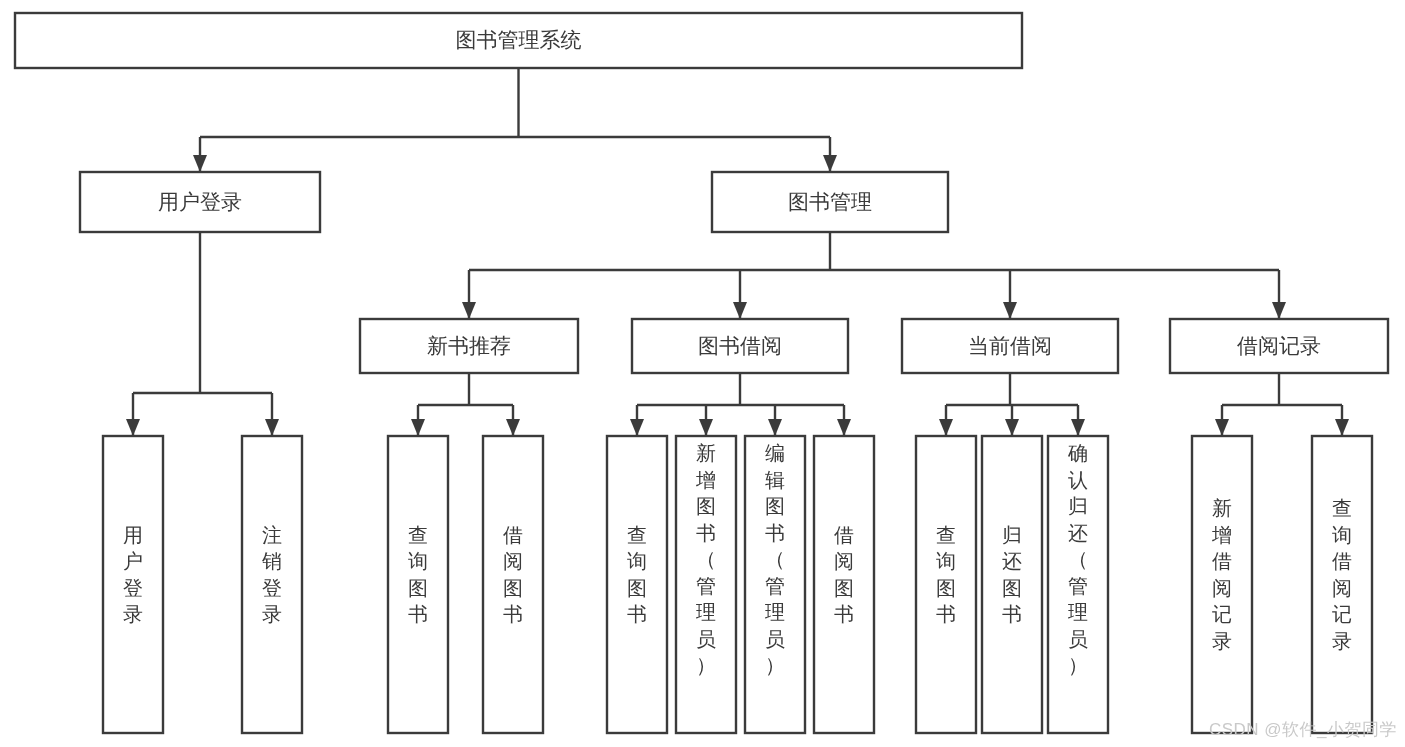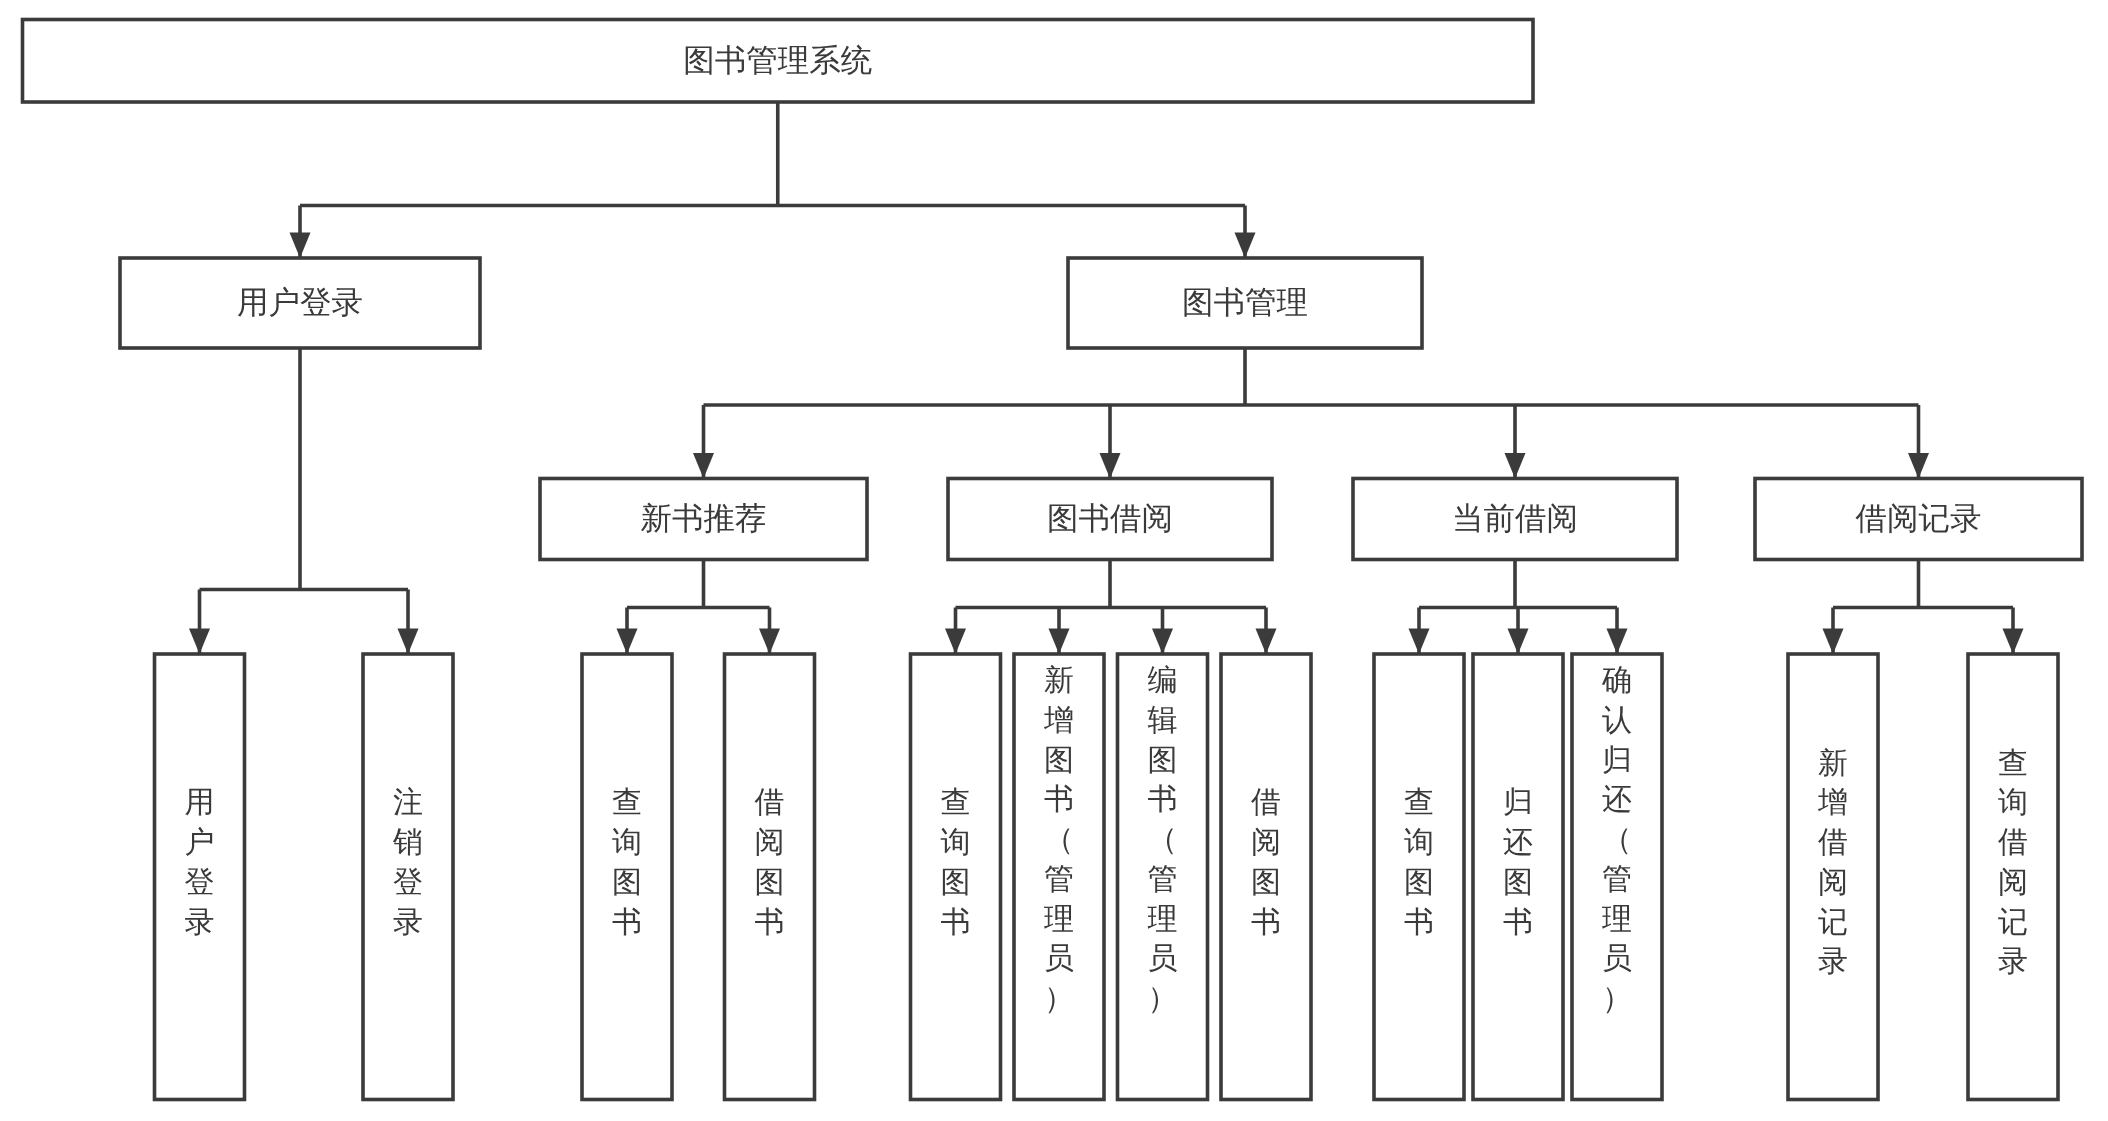--- a/index.html
+++ b/index.html
@@ -215,13 +215,14 @@
         <g>
           <rect x="1192" y="436" width="60" height="297" class="node-box"></rect>
           <text x="1222" class="node-label-vertical"><tspan x="1222" y="515">新</tspan><tspan x="1222" y="541.5">增</tspan><tspan x="1222" y="568">借</tspan><tspan x="1222" y="594.5">阅</tspan><tspan x="1222" y="621">记</tspan><tspan x="1222" y="647.5">录</tspan></text>
         </g>
         <g>
           <rect x="1312" y="436" width="60" height="297" class="node-box"></rect>
           <text x="1342" class="node-label-vertical"><tspan x="1342" y="515">查</tspan><tspan x="1342" y="541.5">询</tspan><tspan x="1342" y="568">借</tspan><tspan x="1342" y="594.5">阅</tspan><tspan x="1342" y="621">记</tspan><tspan x="1342" y="647.5">录</tspan></text>
         </g>
       </g>
   </svg>
+  <div class="watermark-text">CSDN @软件_小贺同学</div>
 </div>
 
 </body></html>

